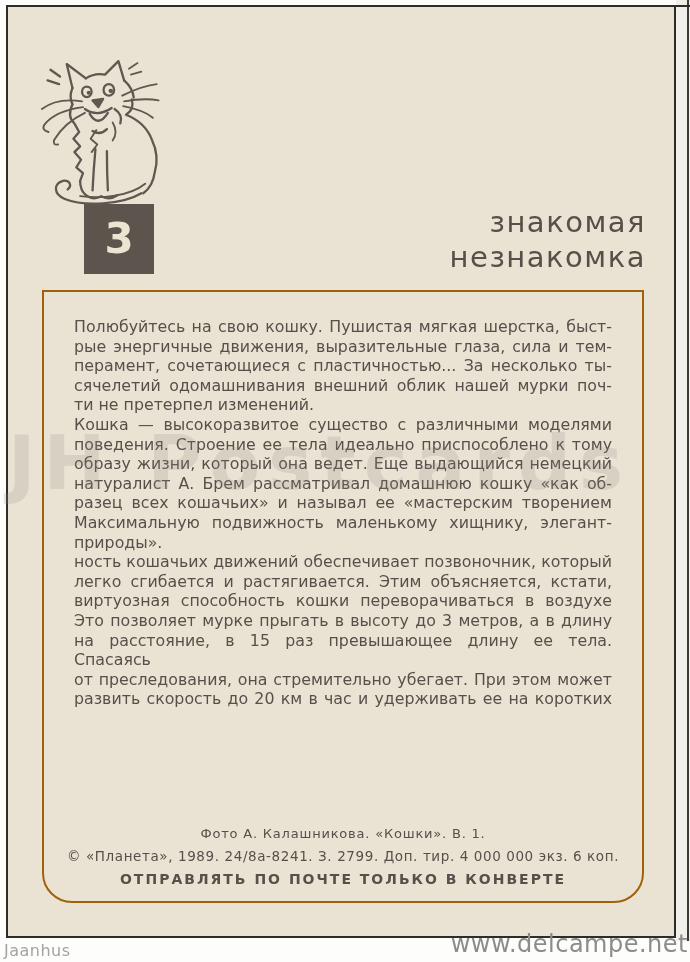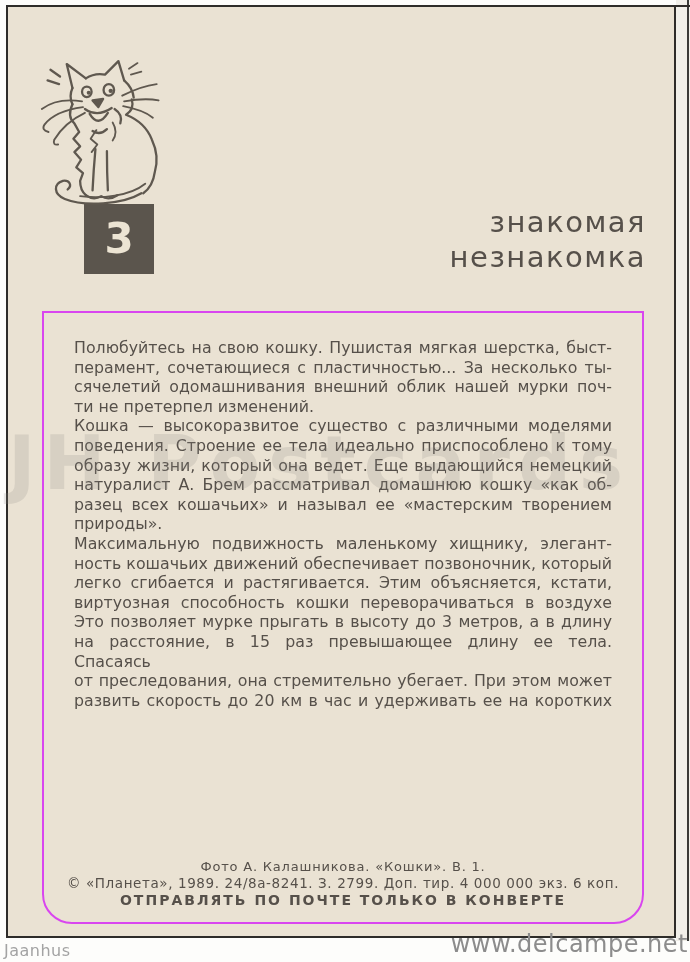--- a/index.html
+++ b/index.html
@@ -40,37 +40,36 @@
     font-family:"DejaVu Sans",sans-serif;
   }
   
   .title{
     position:absolute;right:28px;top:198px;text-align:right;
     color:#56504a;font-size:29px;line-height:35px;letter-spacing:1.5px;
   }
   
   .panel{
     position:absolute;left:34px;top:283px;width:602px;height:613px;
-    border:2px solid #d946ef;
+    border:2px solid #a16207;
     border-radius:0 0 30px 30px;
     box-sizing:border-box;
-    margin-top:21px;
   }
   .bodytext{
     position:absolute;left:30px;right:30px;top:25px;
     color:#56504a;font-size:15.8px;line-height:19.6px;
   }
   .bodyline{text-align:justify;}
   .bodyline.justify{text-align-last:justify;}
   .bodyline.left{text-align:center;text-align-last:left;}
   .bodyline.center{text-align:center;text-align-last:center;}
   
   .credits{
     position:absolute;left:0;right:0;bottom:14px;
-    display:flex;flex-direction:column;gap:1px;
+    display:flex;flex-direction:column;gap:7px;
     text-align:center;color:#56504a;
   }
   .credit-photo{font-size:13px;letter-spacing:0.8px;}
   .credit-copy{font-size:13.5px;letter-spacing:0.6px;}
   .credit-postal{font-size:14px;font-weight:bold;letter-spacing:2px;}
   
   .wm-center{
     position:absolute;left:8px;top:420px;z-index:5;pointer-events:none;
     font-size:74px;font-weight:bold;letter-spacing:8px;white-space:nowrap;
     color:#8d8a85;opacity:0.20;
@@ -142,30 +141,31 @@
   </div>
 
   <div class="title">
     <div>знакомая</div>
     <div>незнакомка</div>
   </div>
 
   <div class="panel">
     <div class="bodytext">
         <div class="bodyline justify">Полюбуйтесь на свою кошку. Пушистая мягкая шерстка, быст-</div>
+        <div class="bodyline justify">рые энергичные движения, выразительные глаза, сила и тем-</div>
         <div class="bodyline justify">перамент, сочетающиеся с пластичностью... За несколько ты-</div>
         <div class="bodyline justify">сячелетий одомашнивания внешний облик нашей мурки поч-</div>
         <div class="bodyline left">ти не претерпел изменений.</div>
         <div class="bodyline justify">Кошка — высокоразвитое существо с различными моделями</div>
         <div class="bodyline justify">поведения. Строение ее тела идеально приспособлено к тому</div>
         <div class="bodyline justify">образу жизни, который она ведет. Еще выдающийся немецкий</div>
         <div class="bodyline justify">натуралист А. Брем рассматривал домашнюю кошку «как об-</div>
         <div class="bodyline justify">разец всех кошачьих» и называл ее «мастерским творением</div>
+        <div class="bodyline justify">Максимальную подвижность маленькому хищнику, элегант-</div>
         <div class="bodyline left">природы».</div>
-        <div class="bodyline justify">Максимальную подвижность маленькому хищнику, элегант-</div>
         <div class="bodyline justify">ность кошачьих движений обеспечивает позвоночник, который</div>
         <div class="bodyline justify">легко сгибается и растягивается. Этим объясняется, кстати,</div>
         <div class="bodyline justify">виртуозная способность кошки переворачиваться в воздухе</div>
         <div class="bodyline justify">Это позволяет мурке прыгать в высоту до 3 метров, а в длину</div>
         <div class="bodyline justify">на расстояние, в 15 раз превышающее длину ее тела. Спасаясь</div>
         <div class="bodyline justify">от преследования, она стремительно убегает. При этом может</div>
         <div class="bodyline justify">развить скорость до 20 км в час и удерживать ее на коротких</div>
       </div>
 
     <div class="credits">

